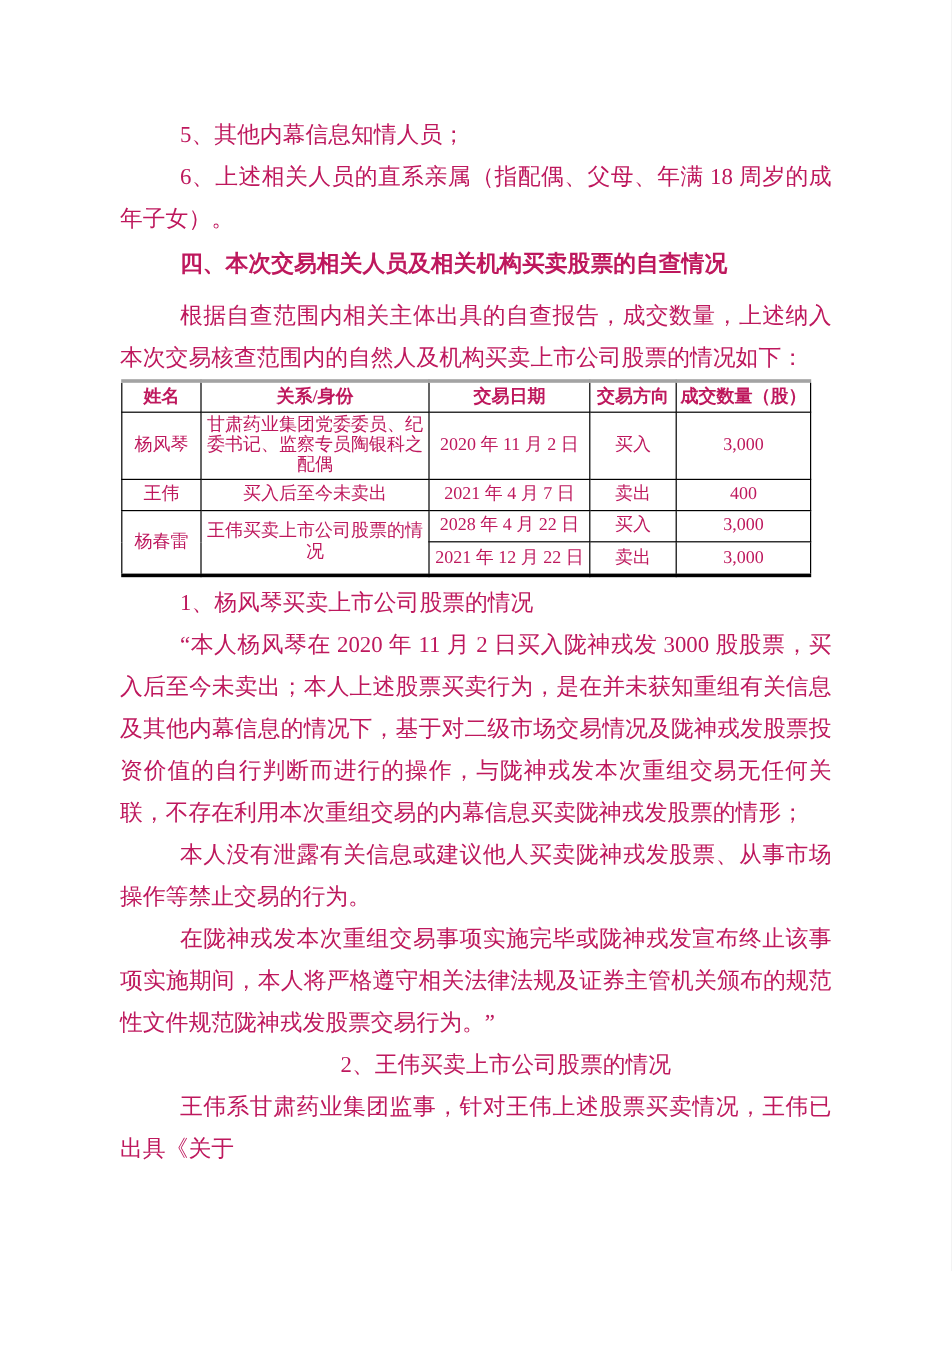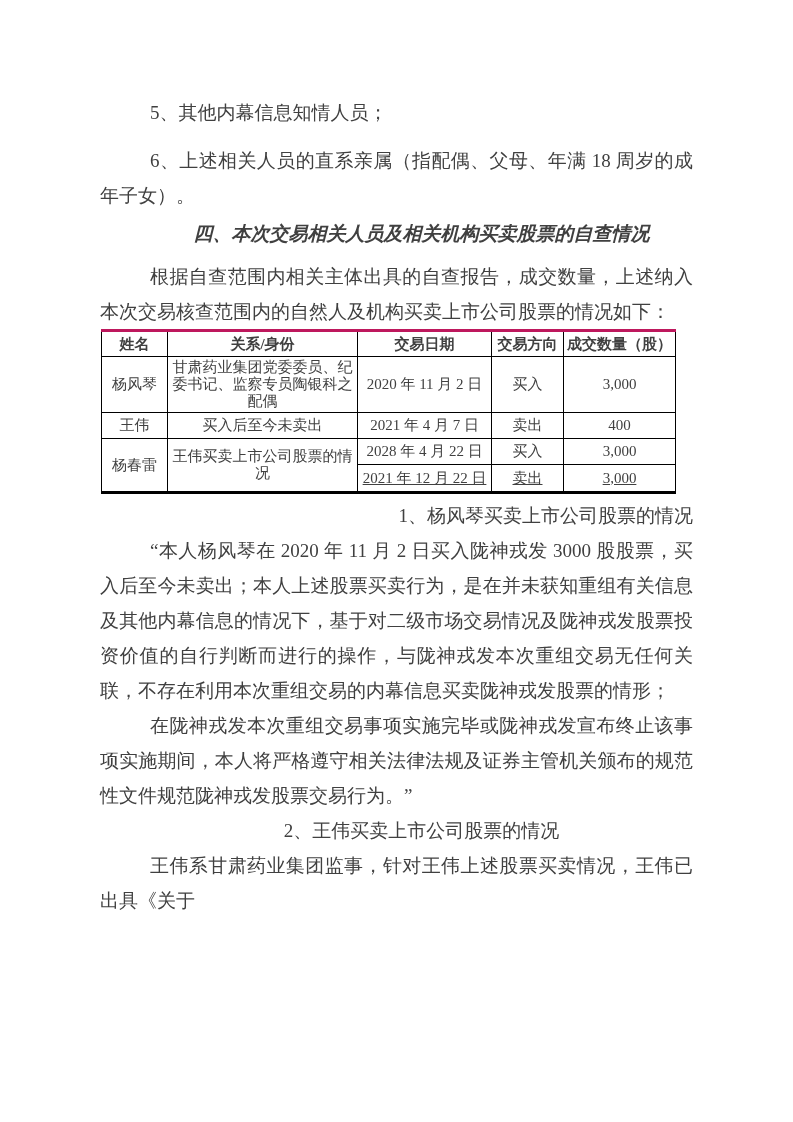--- a/index.html
+++ b/index.html
@@ -6,46 +6,45 @@
   .page {
     position: relative;
     width: 793px;
     height: 1122px;
     margin: 0 auto;
     background: #ffffff;
     box-sizing: border-box;
     padding: 95px 100px 0 100px;
     font-family: "Liberation Serif", "DejaVu Serif", serif;
     font-size: 19px;
-    color: #404040;
+    color: #be185d;
     overflow: hidden;
   }
   .page p {
     margin: 0;
     line-height: 35px;
     text-align: justify;
     text-indent: 50px;
   }
-  p.list-item-6 { margin-top: 13px; }
+  p.list-item-6 { }
   p.section-heading {
     margin-top: 3px;
     font-weight: bold;
-    text-align: center;
-    font-style: italic;
+    text-align: left;
   }
   p.intro-paragraph { margin-top: 8px; }
-  p.sub-title { margin-top: 4px; text-align: right; }
+  p.sub-title { margin-top: 4px; text-align: left; }
   p.sub-title-2 { margin-top: 0; text-align: center; }
 
   table.self-check-table {
     border-collapse: collapse;
     width: 574px;
     margin-left: 1px;
     margin-top: 0;
-    border-top: 3px solid #be185d;
+    border-top: 3px solid #a3a3a3;
     border-bottom: 3px solid #000;
     font-size: 15px;
     table-layout: fixed;
   }
   .self-check-table th,
   .self-check-table td {
     border: 1px solid #000;
     text-align: center;
     vertical-align: middle;
     line-height: 17px;
@@ -59,21 +58,21 @@
     font-size: 15px;
   }
   .self-check-table col.c-name   { width: 66px; }
   .self-check-table col.c-rel    { width: 190px; }
   .self-check-table col.c-date   { width: 134px; }
   .self-check-table col.c-dir    { width: 72px; }
   .self-check-table col.c-vol    { width: 112px; }
   tr.row-0 td { height: 51px; }
   tr.row-1 td { height: 21px; }
   tr.row-2 td { height: 21px; }
-  tr.row-3 td { height: 22px; text-decoration: underline; }
+  tr.row-3 td { height: 22px; }
   td.cell-date { padding: 2px 1px; }
 </style>
 </head>
 <body>
 
 <div class="page">
 
   <p class="list-item-5">5、其他内幕信息知情人员；</p>
   <p class="list-item-6">6、上述相关人员的直系亲属（指配偶、父母、年满 18 周岁的成年子女）。</p>
 
@@ -124,18 +123,19 @@
         <td class="cell-date">2021 年 12 月 22 日</td>
         <td class="cell-direction">卖出</td>
         <td class="cell-volume">3,000</td>
       </tr>
     </tbody>
   </table>
 
   <p class="sub-title">1、杨风琴买卖上市公司股票的情况</p>
 
   <p class="quote-paragraph">“本人杨风琴在 2020 年 11 月 2 日买入陇神戎发 3000 股股票，买入后至今未卖出；本人上述股票买卖行为，是在并未获知重组有关信息及其他内幕信息的情况下，基于对二级市场交易情况及陇神戎发股票投资价值的自行判断而进行的操作，与陇神戎发本次重组交易无任何关联，不存在利用本次重组交易的内幕信息买卖陇神戎发股票的情形；</p>
+  <p class="quote-paragraph">本人没有泄露有关信息或建议他人买卖陇神戎发股票、从事市场操作等禁止交易的行为。</p>
   <p class="quote-paragraph">在陇神戎发本次重组交易事项实施完毕或陇神戎发宣布终止该事项实施期间，本人将严格遵守相关法律法规及证券主管机关颁布的规范性文件规范陇神戎发股票交易行为。”</p>
 
   <p class="sub-title sub-title-2">2、王伟买卖上市公司股票的情况</p>
   <p class="body-paragraph">王伟系甘肃药业集团监事，针对王伟上述股票买卖情况，王伟已出具《关于</p>
 
 </div>
 
 </body></html>

